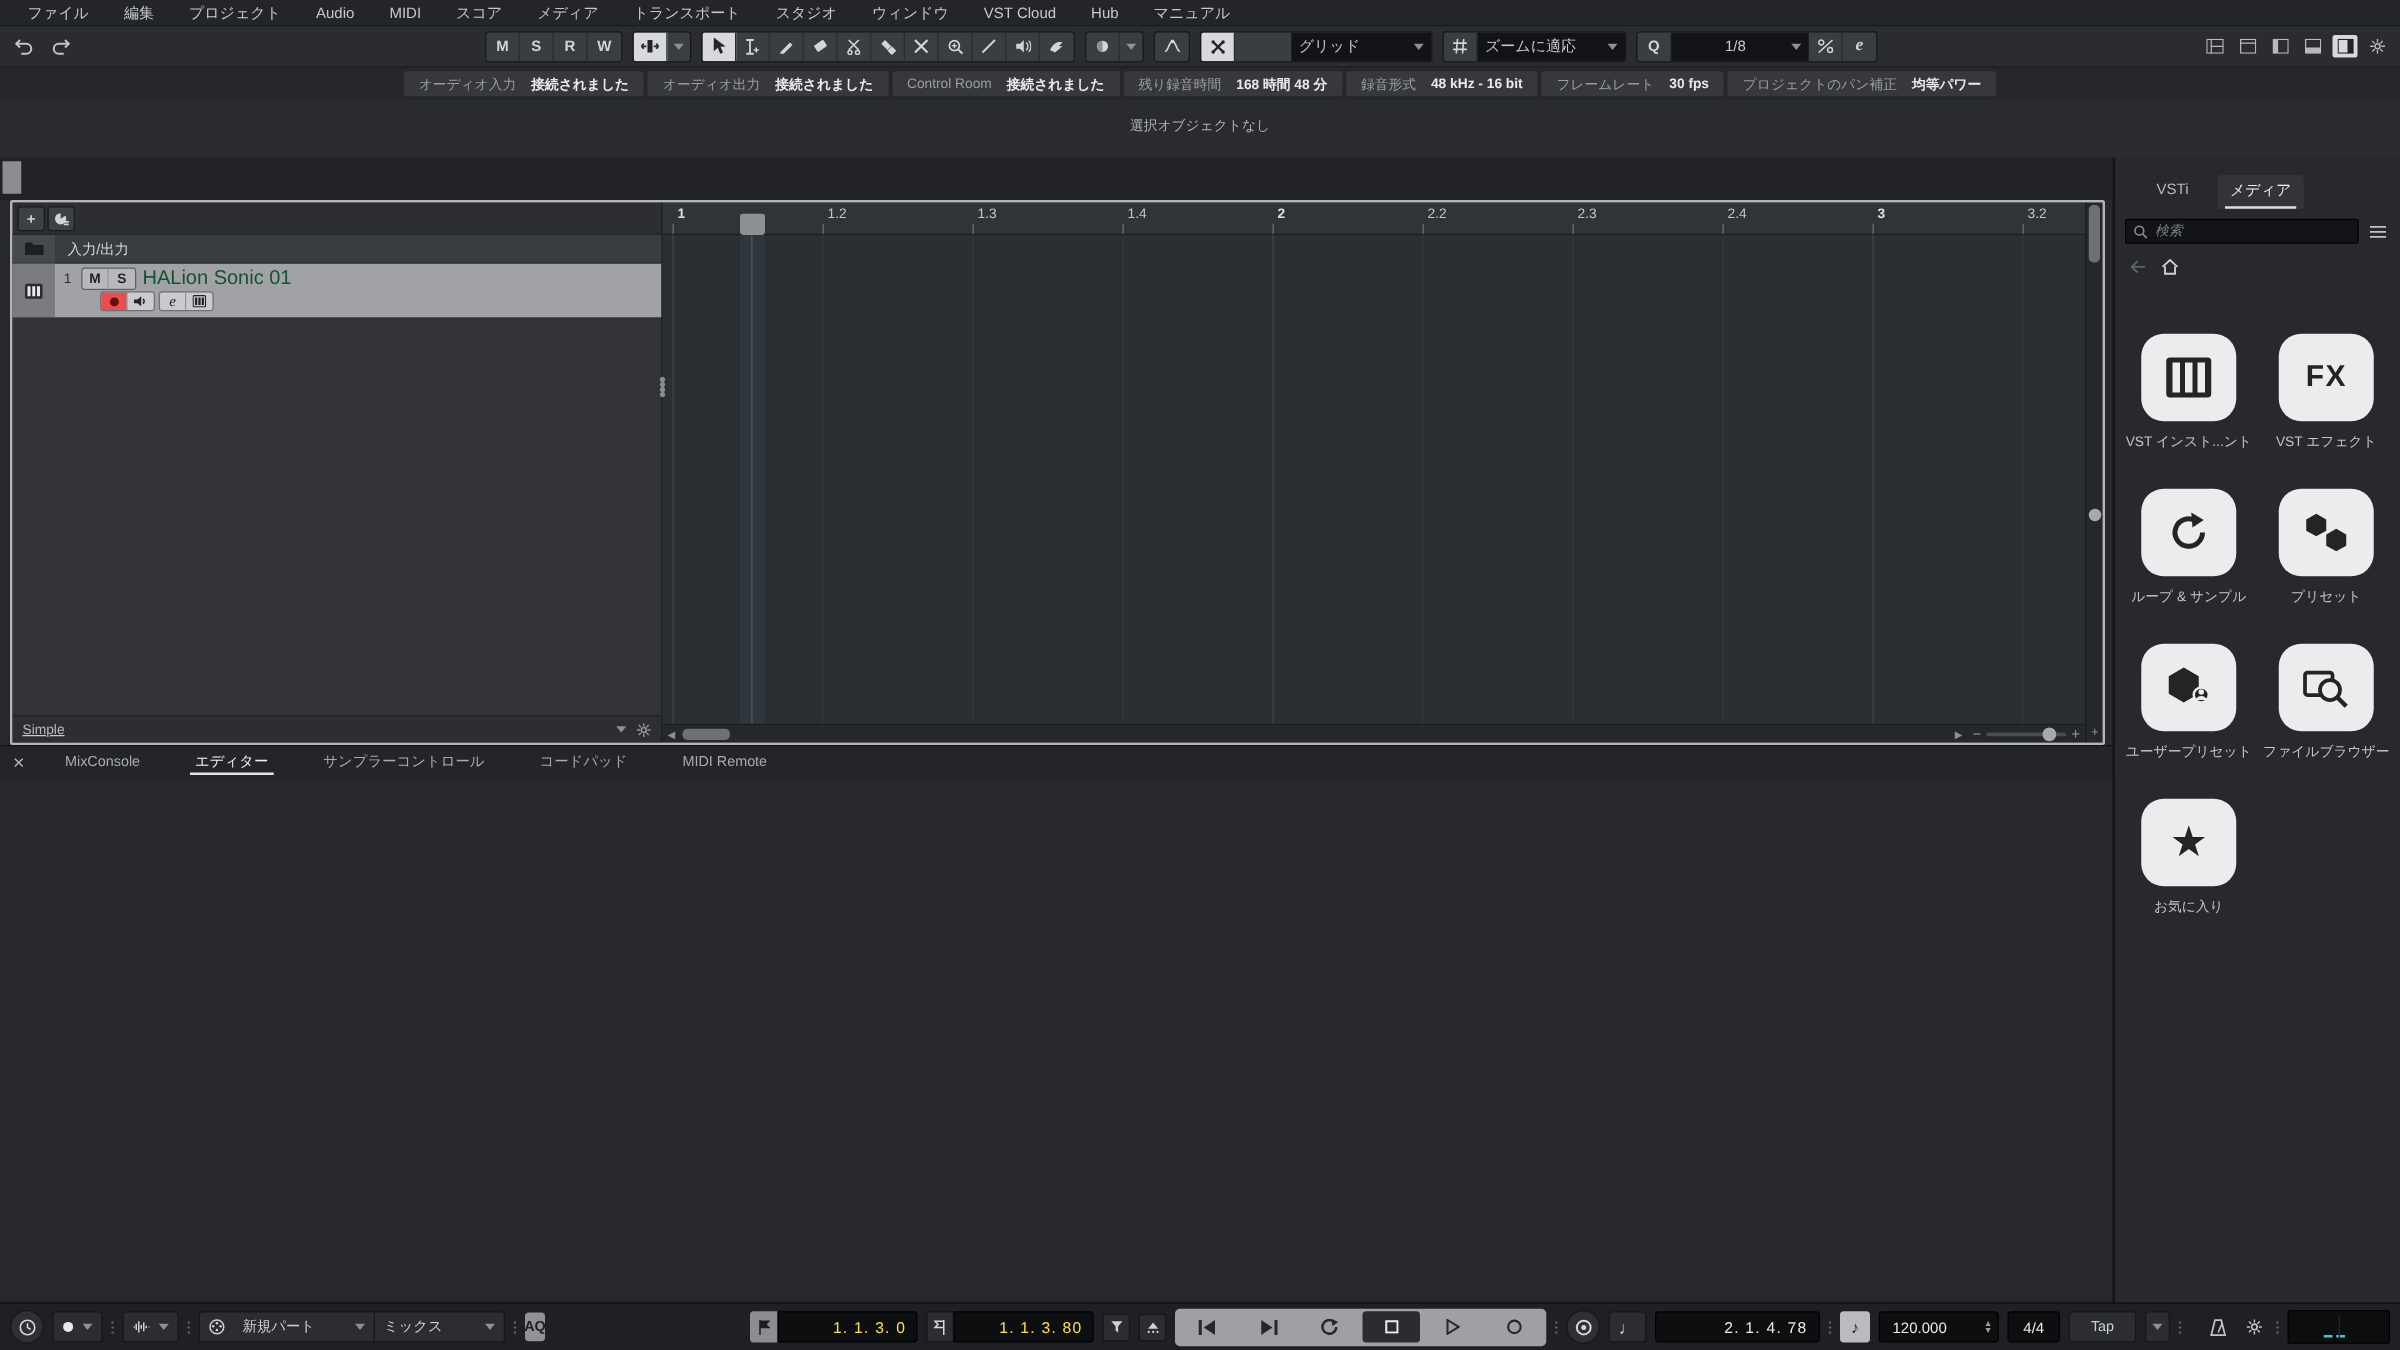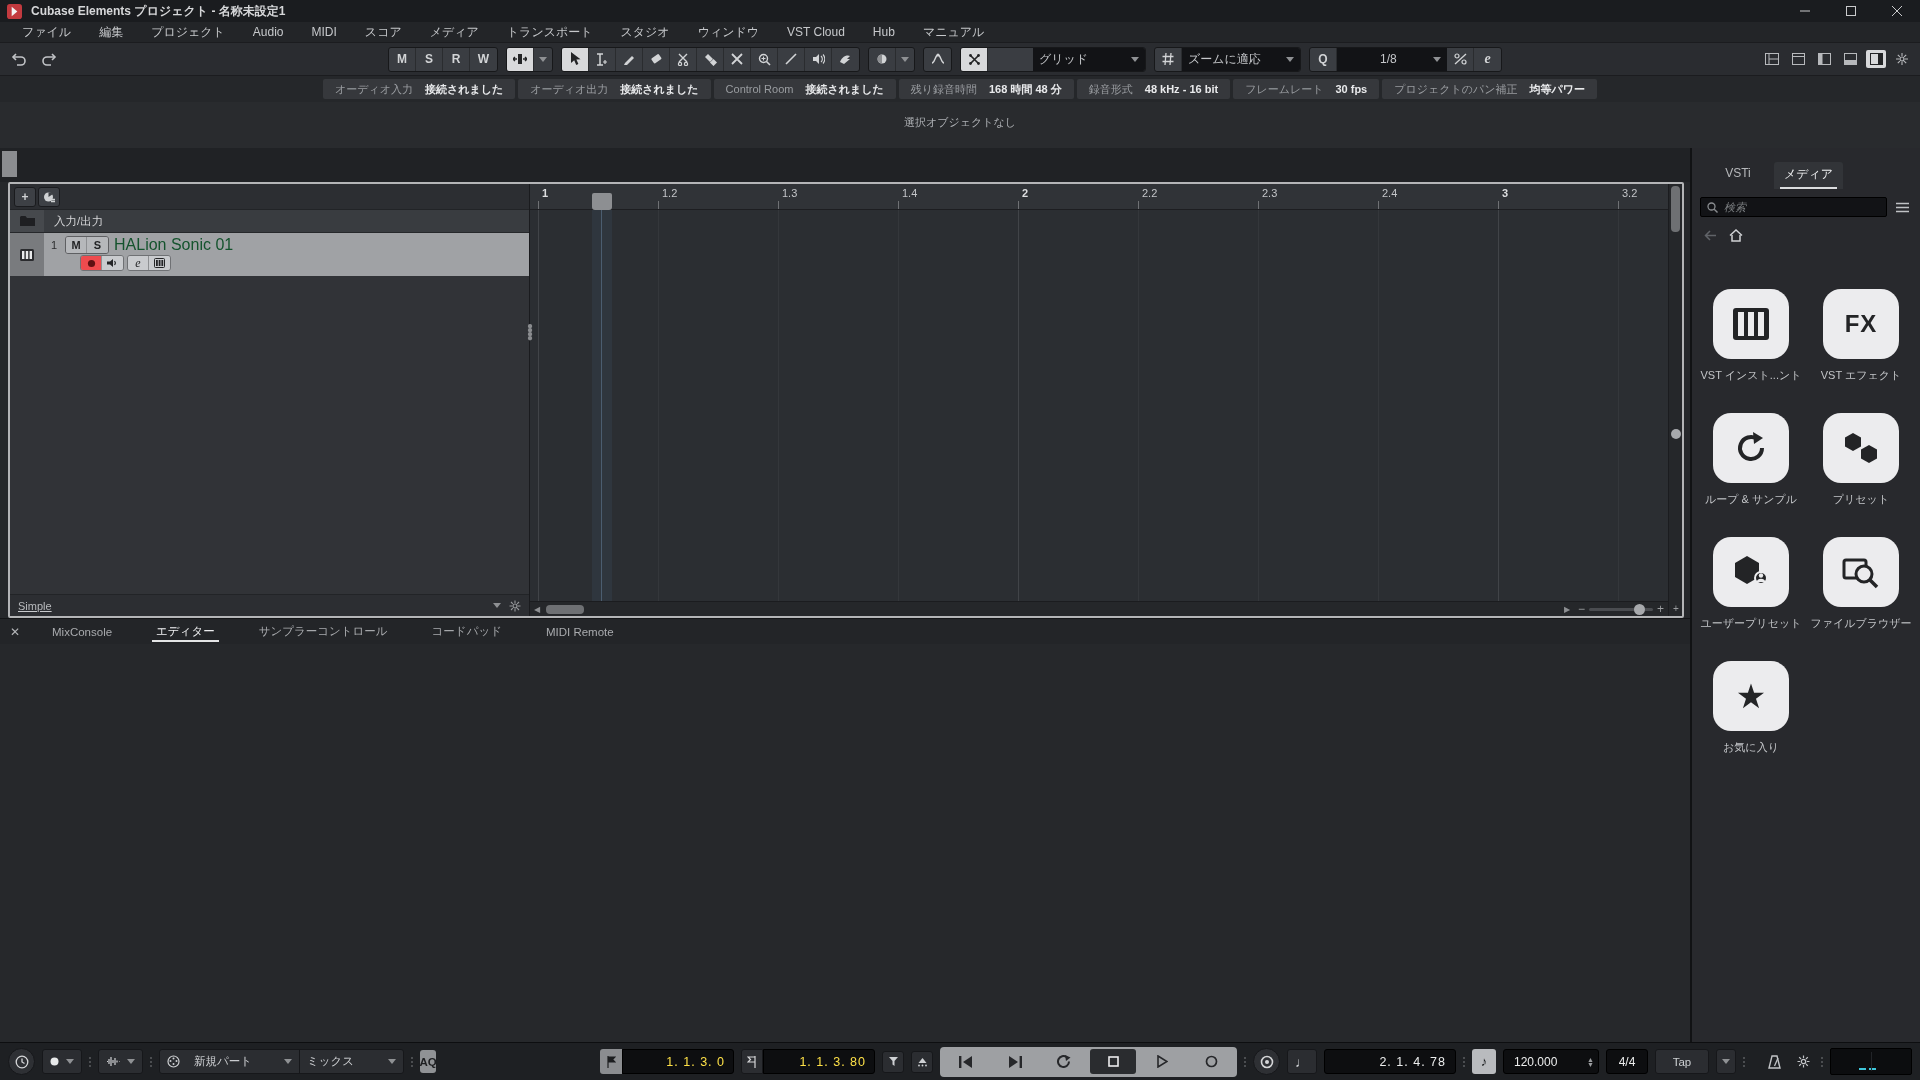--- a/index.html
+++ b/index.html
@@ -190,44 +190,20 @@
   .meter .dash1 { position:absolute; left:28px; bottom:4px; width:7px; height:2px; background:#3fc6da; }
   .meter .dash2 { position:absolute; left:38px; bottom:4px; width:7px; height:2px; background:#3fc6da; }
   .meter .div { position:absolute; left:50%; top:3px; bottom:3px; width:1px; background:#222428; }
   svg { flex:0 0 auto; }
 </style>
 </head>
 <body>
 
 <div class="app">
 
-  <div class="titlebar">
-    <svg class="logo" viewBox="0 0 16 16">
-      <rect x="0" y="0" width="16" height="16" rx="3" fill="#c23a3f"></rect>
-      <path d="M5 3 L11 8 L5 13 Z" fill="#f2f3f4"></path>
-    </svg>
-    <span class="title-text">Cubase Elements プロジェクト - 名称未設定1</span>
-    <div class="win-controls">
-      <div class="win-btn">
-          <svg width="10" height="10" viewBox="0 0 10 10">
-            <line x1="0" y1="5" x2="10" y2="5" stroke="#c9cacc" stroke-width="1"></line>
-          </svg>
-        </div>
-      <div class="win-btn">
-          <svg width="10" height="10" viewBox="0 0 10 10">
-            <rect x="0.5" y="0.5" width="9" height="9" fill="none" stroke="#c9cacc" stroke-width="1"></rect>
-          </svg>
-        </div>
-      <div class="win-btn">
-          <svg width="10" height="10" viewBox="0 0 10 10">
-            <path d="M0 0 L10 10 M10 0 L0 10" stroke="#c9cacc" stroke-width="1"></path>
-          </svg>
-        </div>
-    </div>
-  </div>
 
   <div class="menubar">
     <span class="menu-item">ファイル</span>
     <span class="menu-item">編集</span>
     <span class="menu-item">プロジェクト</span>
     <span class="menu-item">Audio</span>
     <span class="menu-item">MIDI</span>
     <span class="menu-item">スコア</span>
     <span class="menu-item">メディア</span>
     <span class="menu-item">トランスポート</span>

